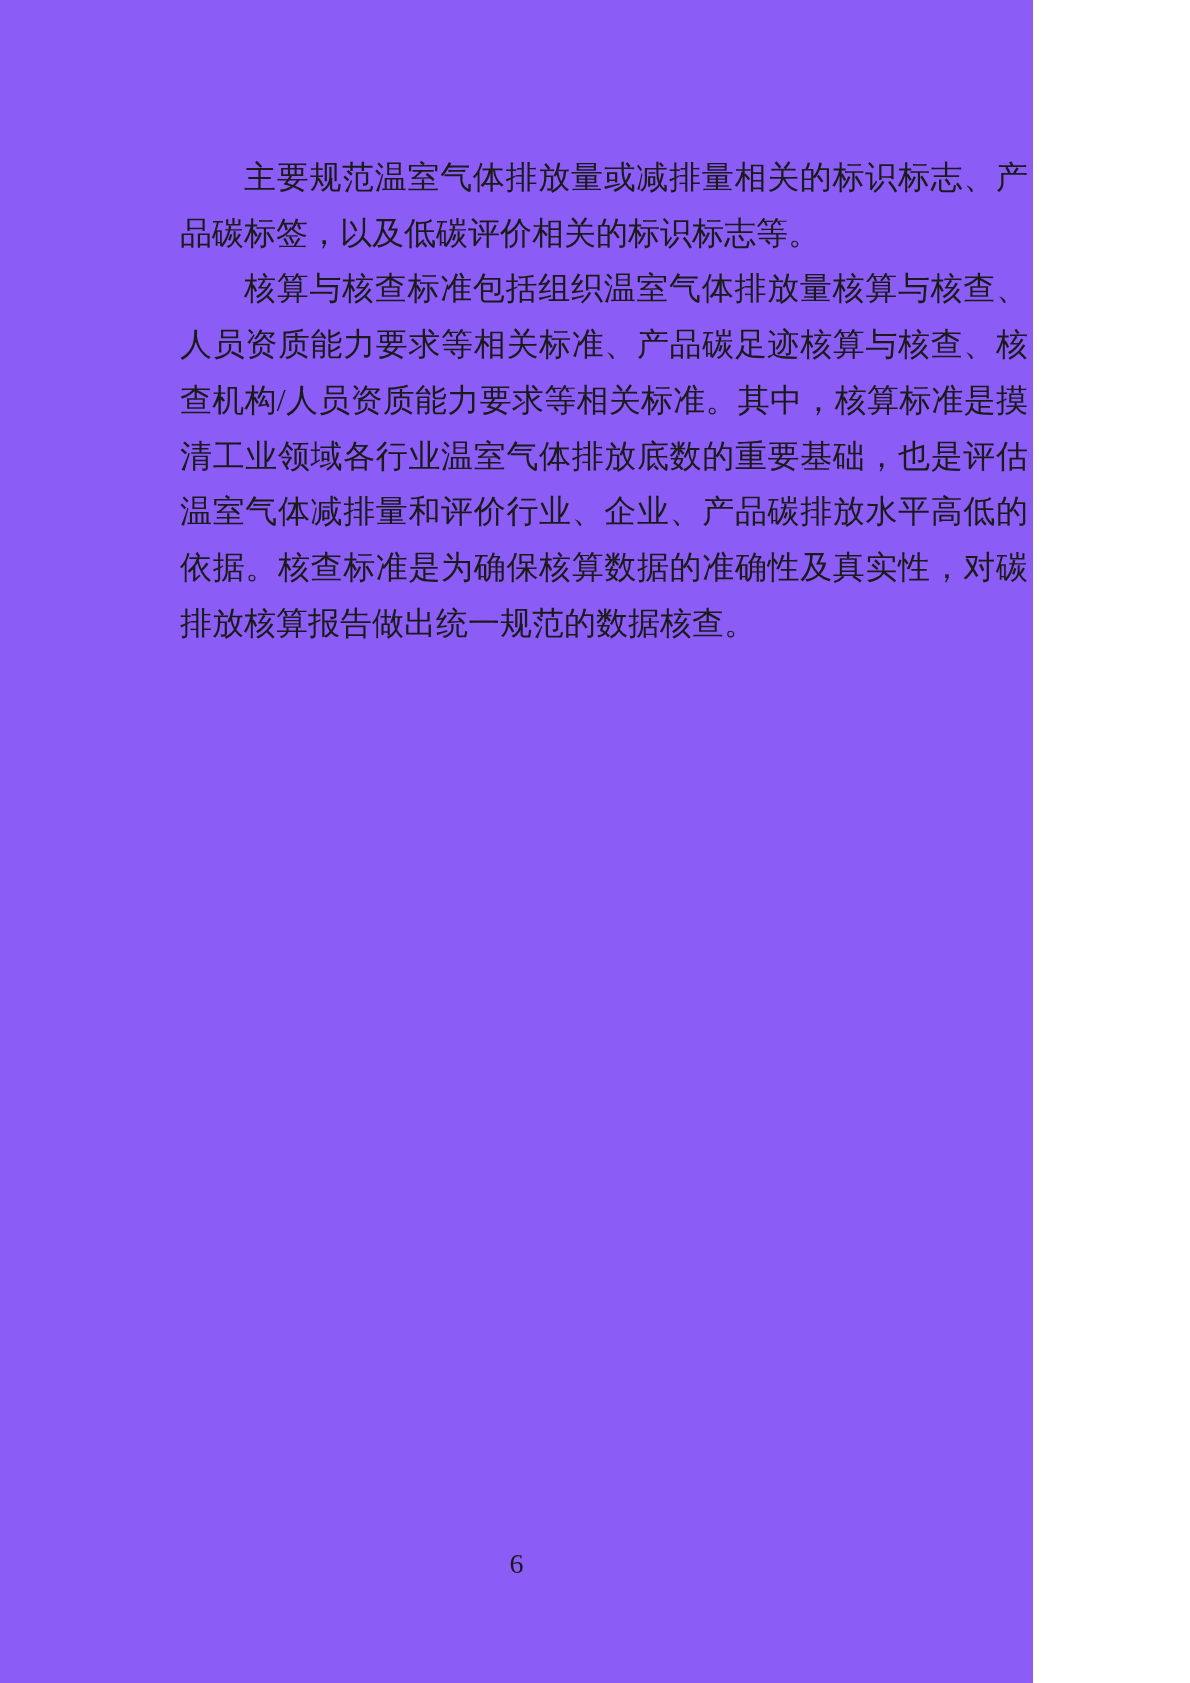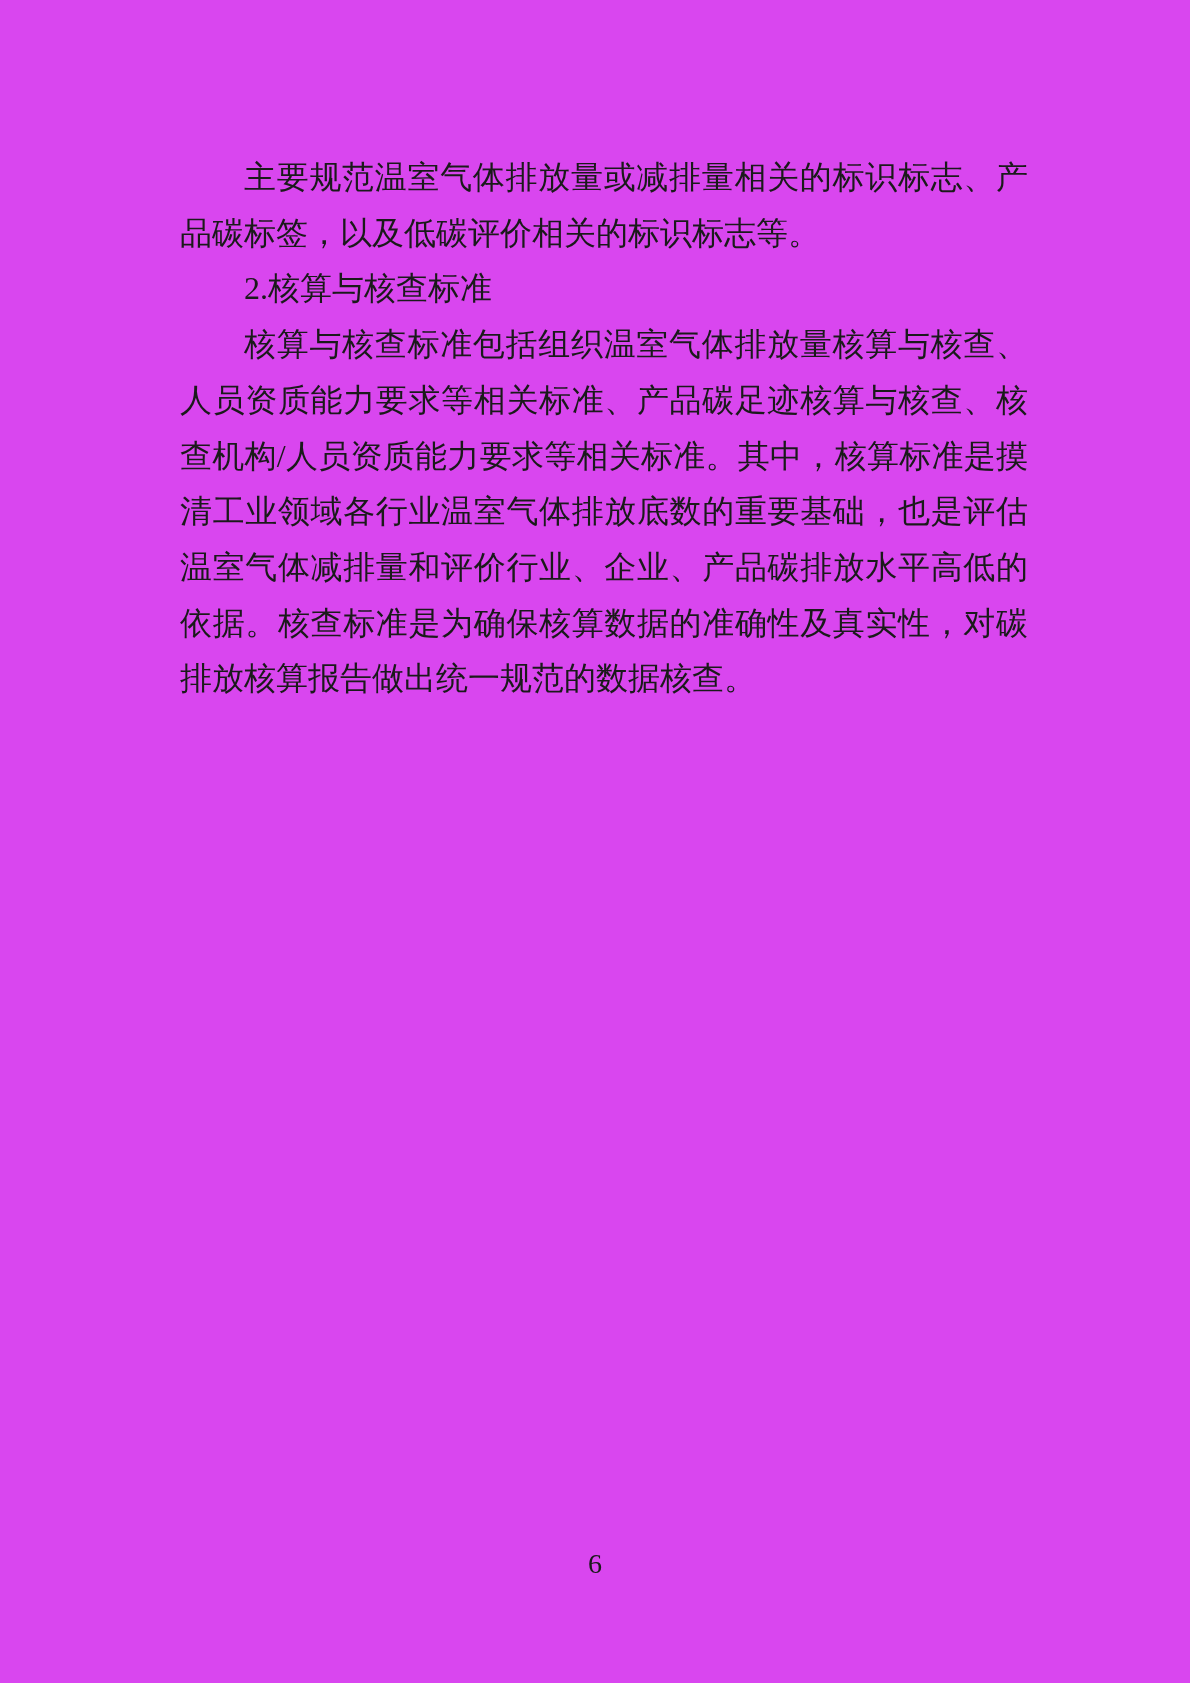--- a/index.html
+++ b/index.html
@@ -2,23 +2,23 @@
 <html><head>
 <meta charset="utf-8">
 <style>
   html, body {
     margin: 0;
     padding: 0;
     background: #ffffff;
   }
   .page {
     position: relative;
-    width: 1190px;
+    width: 1033px;
     height: 1683px;
-    background: #d946ef;
+    background: #8b5cf6;
     overflow: hidden;
     font-family: "Liberation Serif", "DejaVu Serif", serif;
   }
   .content {
     position: absolute;
     left: 180px;
     top: 150px;
     width: 848px;
   }
   .content p {
@@ -46,21 +46,20 @@
     font-family: "Liberation Serif", "DejaVu Serif", serif;
   }
 </style>
 </head>
 <body>
 
 <div class="page">
 
   <main class="content">
     <p>主要规范温室气体排放量或减排量相关的标识标志、产品碳标签，以及低碳评价相关的标识标志等。</p>
-    <p>2.核算与核查标准</p>
     <p>核算与核查标准包括组织温室气体排放量核算与核查、人员资质能力要求等相关标准、产品碳足迹核算与核查、核查机构/人员资质能力要求等相关标准。其中，核算标准是摸清工业领域各行业温室气体排放底数的重要基础，也是评估温室气体减排量和评价行业、企业、产品碳排放水平高低的依据。核查标准是为确保核算数据的准确性及真实性，对碳排放核算报告做出统一规范的数据核查。</p>
   </main>
 
   <footer class="page-footer">
     <span class="page-number">6</span>
   </footer>
 
 </div>
 
 </body></html>

